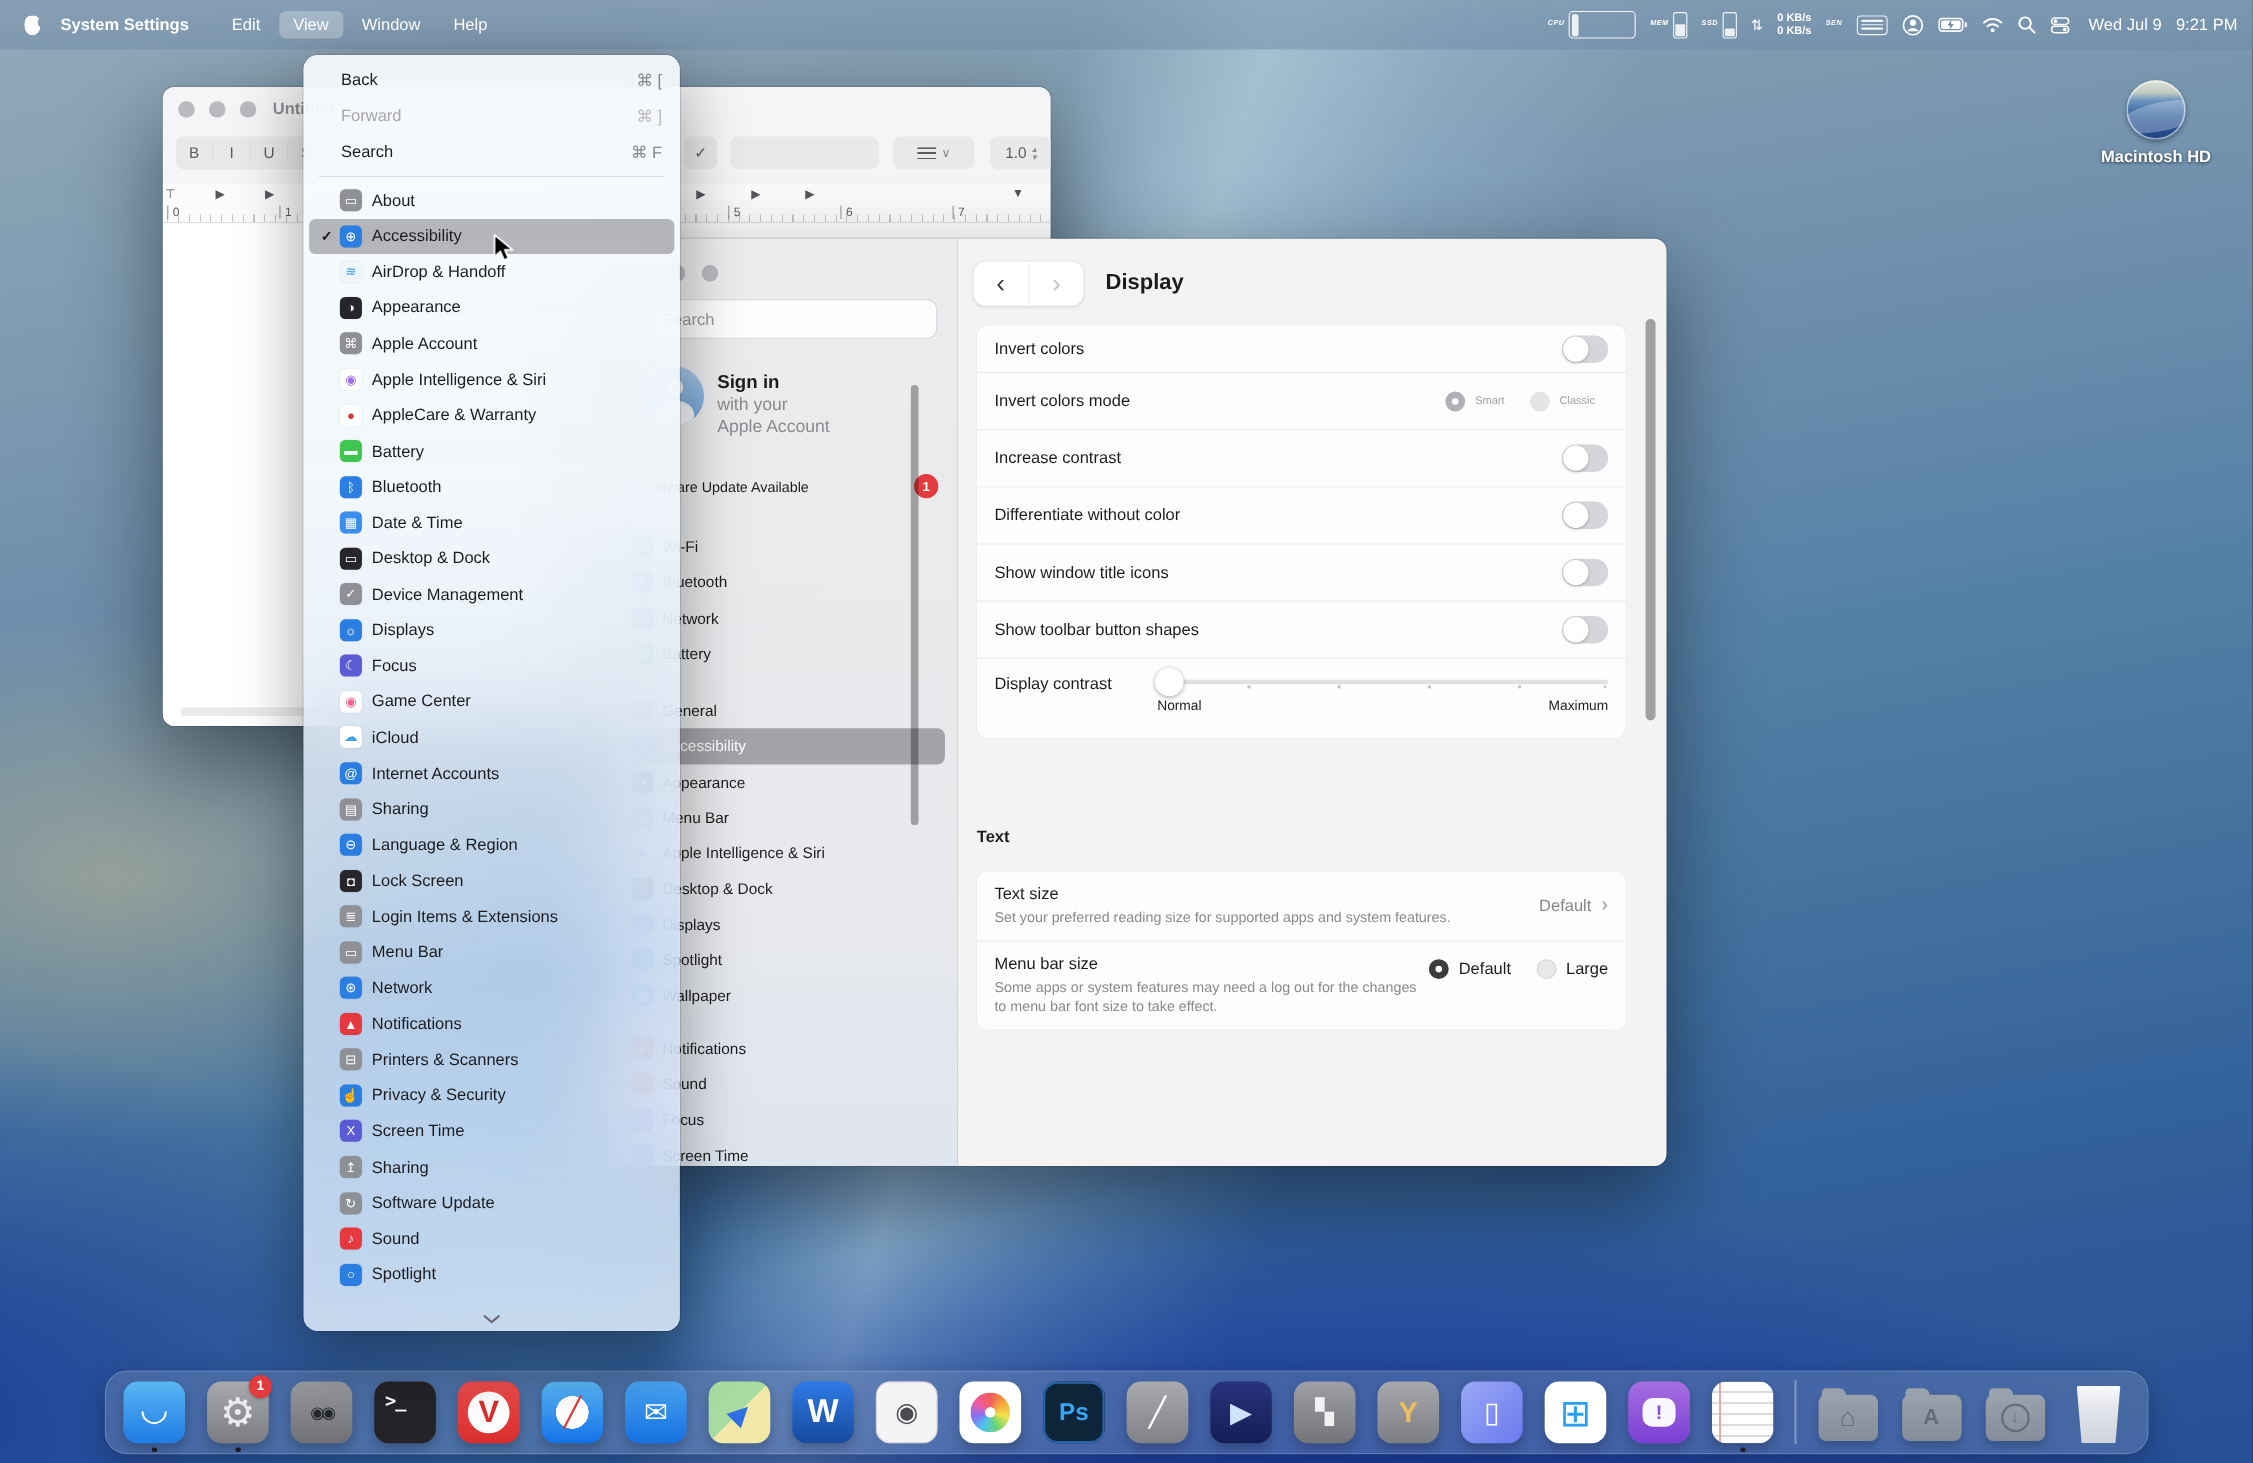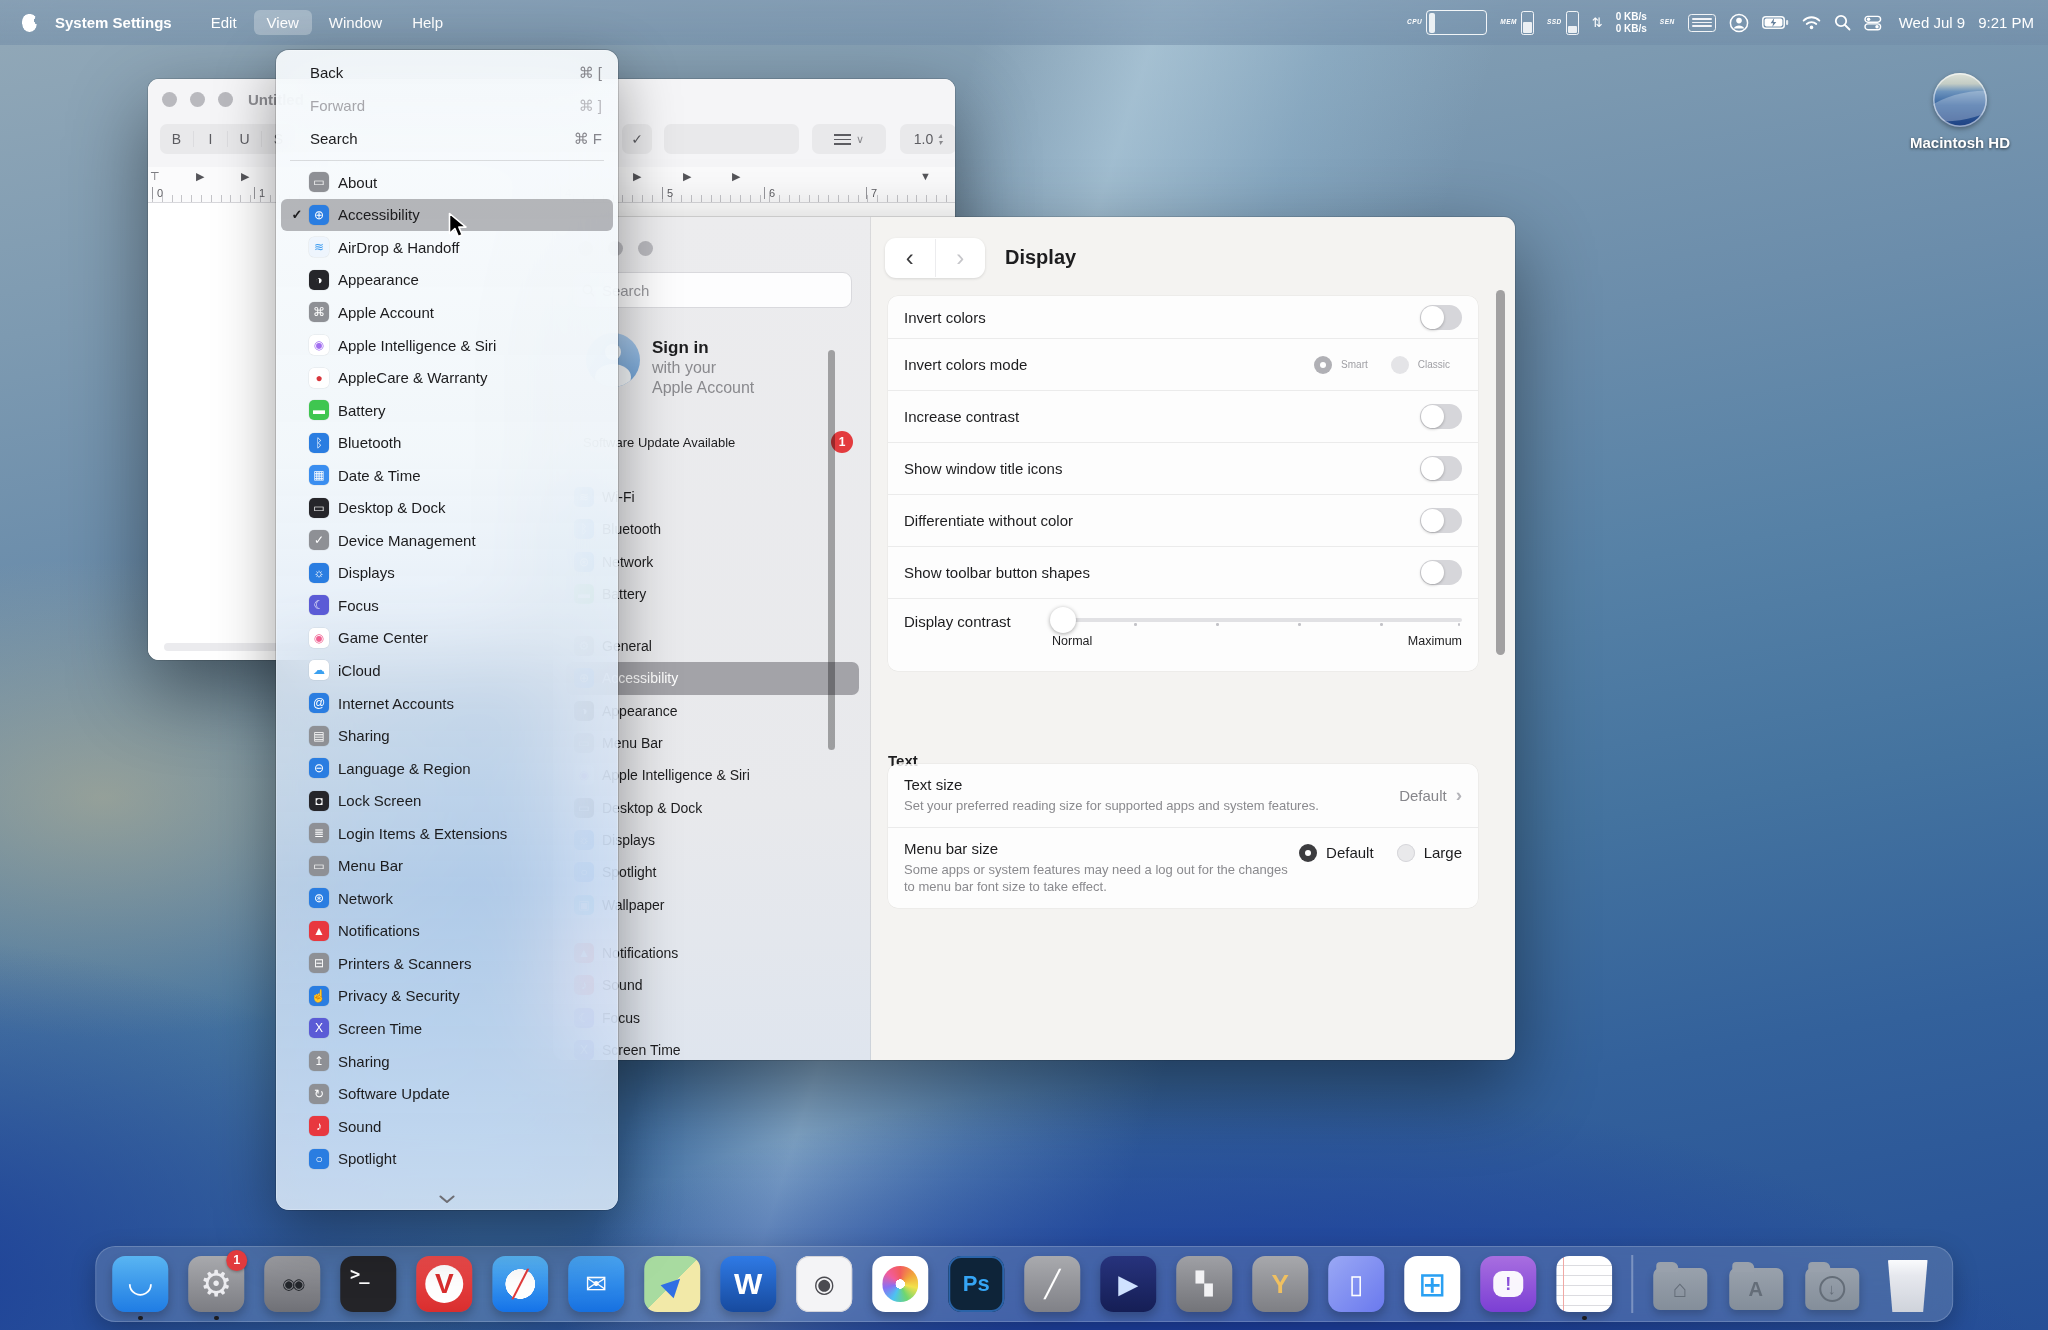--- a/index.html
+++ b/index.html
@@ -95,21 +95,21 @@
   .panel{position:absolute;left:317px;top:0;right:0;bottom:0;}
   .nav-pill{position:absolute;left:15px;top:21px;width:100px;height:40px;background:#fff;border-radius:11px;
     box-shadow:0 1px 3px rgba(0,0,0,.12);display:flex;align-items:center;}
   .nav-pill span{flex:1;text-align:center;font-size:24px;line-height:38px;}
   .nav-back{color:#3a3a3c;border-right:1px solid #ececee;}
   .nav-fwd{color:#c6c6ca;}
   .panel-title{position:absolute;left:135px;top:29px;font-size:20px;font-weight:bold;color:#1d1d1f;}
   .card{position:absolute;left:18px;width:590px;background:rgba(255,255,255,.82);border-radius:10px;
     box-shadow:0 0 0 0.5px rgba(0,0,0,.06);}
   #card1{top:79px;}
-  #card2{top:547px;}
+  #card2{top:575px;}
   .prow{min-height:51px;display:flex;align-items:center;padding:0 16px;border-top:1px solid rgba(0,0,0,.07);}
   .prow:first-child{border-top:none;}
   .prow.h42{min-height:42px;}
   .prow.h64{min-height:64px;align-items:flex-start;padding-top:8px;}
   .plabel{font-size:15px;color:#1d1d1f;}
   .pright{margin-left:auto;display:flex;align-items:center;gap:9px;}
   .toggle{width:42px;height:25px;border-radius:13px;background:#d6d6da;position:relative;flex:0 0 auto;}
   .toggle::after{content:"";position:absolute;left:1px;top:1px;width:23px;height:23px;border-radius:50%;background:#fff;
     box-shadow:0 1px 3px rgba(0,0,0,.25);}
   .radio{width:18px;height:18px;border-radius:50%;flex:0 0 auto;position:relative;}
@@ -400,27 +400,27 @@
             <span class="rlabel-dis" style="margin-right:12px">Classic</span>
           </div>
         </div>
         <div class="prow">
           <span class="plabel">Increase contrast</span>
           <div class="pright">
               <div class="toggle"></div>
             </div>
         </div>
         <div class="prow">
-          <span class="plabel">Show window title icons</span>
+          <span class="plabel">Differentiate without color</span>
           <div class="pright">
               <div class="toggle"></div>
             </div>
         </div>
         <div class="prow">
-          <span class="plabel">Differentiate without color</span>
+          <span class="plabel">Show window title icons</span>
           <div class="pright">
               <div class="toggle"></div>
             </div>
         </div>
         <div class="prow">
           <span class="plabel">Show toolbar button shapes</span>
           <div class="pright">
               <div class="toggle"></div>
             </div>
         </div>

